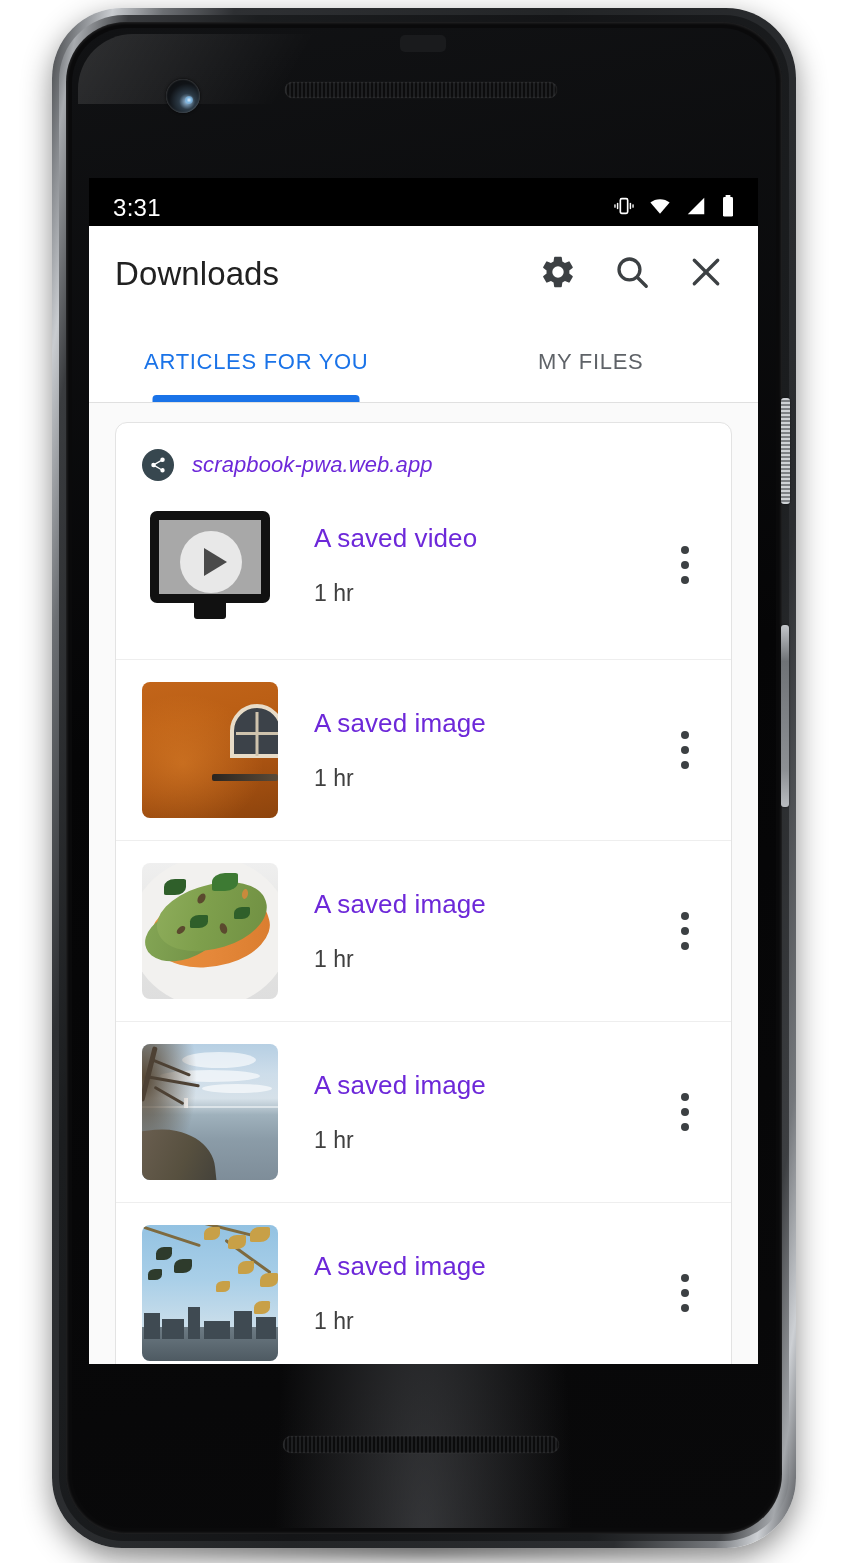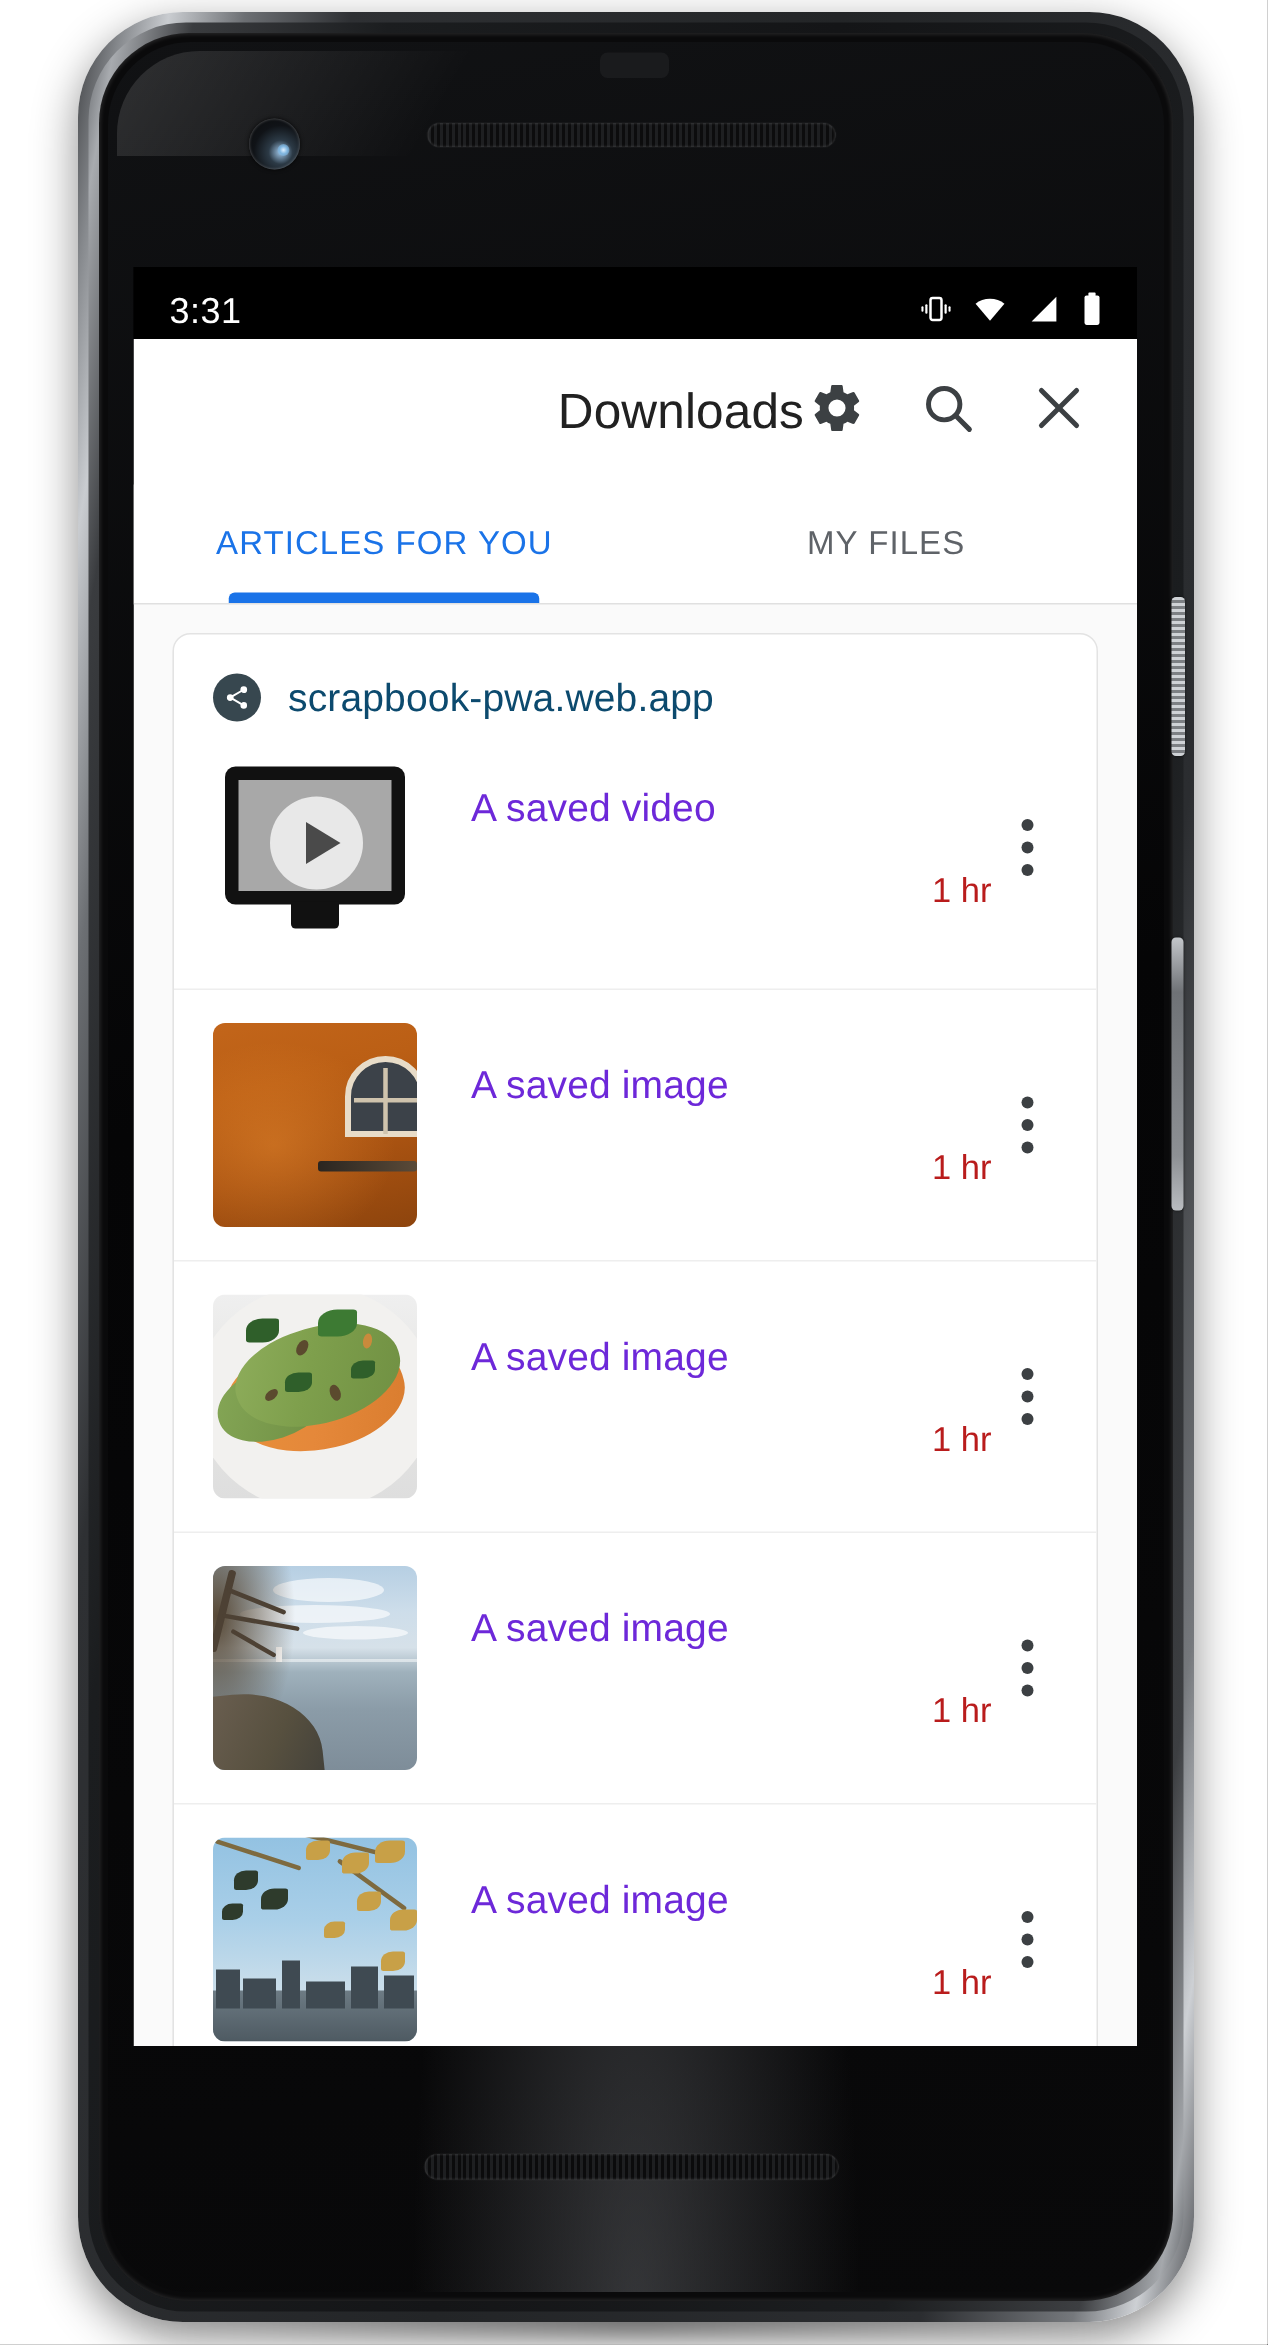--- a/index.html
+++ b/index.html
@@ -51,48 +51,48 @@
       background:radial-gradient(circle,#dff0ff 0%, #7fb6e0 45%, rgba(40,70,100,0) 100%);}
 
   
   .screen{position:absolute;left:89px;top:178px;width:669px;height:1186px;background:#000;overflow:hidden;}
 
   .statusbar{height:48px;background:#000;color:#fff;display:flex;align-items:center;
       justify-content:space-between;padding:12px 22px 0 24px;box-sizing:border-box;}
   .clock{font-size:24px;letter-spacing:.3px;}
   .status-icons{display:flex;align-items:center;gap:13px;}
 
-  .appbar{height:96px;background:#fff;display:flex;align-items:center;padding:0 24px 0 26px;box-sizing:border-box;text-align:right;}
+  .appbar{height:96px;background:#fff;display:flex;align-items:center;padding:0 24px 0 26px;box-sizing:border-box;}
   .appbar-title{font-size:33px;color:#212121;flex:1;letter-spacing:.1px;}
   .appbar-actions{display:flex;align-items:center;gap:30px;padding-right:6px;}
   .icon-btn{width:44px;height:44px;display:flex;align-items:center;justify-content:center;cursor:pointer;}
 
   .tabbar{height:80px;background:#fff;display:flex;box-shadow:0 1px 0 #e0e0e0;position:relative;}
   .tab{flex:1;display:flex;align-items:center;justify-content:center;font-size:22px;
        letter-spacing:.7px;cursor:pointer;position:relative;}
   .tab.inactive{color:#5f6368;}
   .tab.active{color:#1a73e8;}
   .tab .underline{position:absolute;bottom:0;left:50%;transform:translateX(-50%);
       width:207px;height:7px;border-radius:4px 4px 0 0;background:#1a73e8;}
 
   .content{background:#fafafa;height:962px;overflow:hidden;padding-top:20px;box-sizing:border-box;}
 
   .card{margin:0 26px;background:#fff;border:1px solid #e3e3e3;border-radius:12px;overflow:hidden;
         box-shadow:0 1px 1px rgba(0,0,0,.02);}
   .card-head{display:flex;align-items:center;gap:18px;padding:26px 0 10px 26px;}
   .site-badge{width:32px;height:32px;border-radius:50%;background:#37474f;display:flex;
        align-items:center;justify-content:center;flex:none;}
-  .site-name{font-size:26px;color:#0c4a6e;letter-spacing:.1px;}
+  .site-name{font-size:22px;color:#6d28d9;letter-spacing:.1px;font-style:italic;}
 
   .row{display:flex;align-items:center;padding:22px 22px 22px 26px;border-top:1px solid #eeeeee;}
   .row.first{border-top:none;padding-top:6px;padding-bottom:26px;}
   .thumb{width:136px;height:136px;border-radius:8px;flex:none;overflow:hidden;position:relative;background:#fff;}
   .row-text{flex:1;padding-left:36px;}
   .row-title{font-size:26px;color:#6d28d9;margin-bottom:26px;letter-spacing:.1px;}
-  .row-sub{font-size:23px;color:#b91c1c;text-align:right;}
+  .row-sub{font-size:23px;color:#404040;}
   .kebab{width:48px;height:48px;display:flex;flex-direction:column;align-items:center;
      justify-content:center;gap:7px;cursor:pointer;flex:none;}
   .kebab i{width:8px;height:8px;border-radius:50%;background:#3c4043;display:block;}
 
   
   .vid-wrap{width:136px;height:136px;position:relative;}
   .vid-screen{position:absolute;left:8px;top:14px;width:120px;height:92px;background:#111;border-radius:7px;}
   .vid-inner{position:absolute;left:17px;top:23px;width:102px;height:74px;background:#a8a8a8;}
   .vid-stand{position:absolute;left:52px;top:104px;width:32px;height:18px;background:#111;border-radius:0 0 3px 3px;}
   .vid-play{position:absolute;left:38px;top:34px;width:62px;height:62px;border-radius:50%;background:#e8e8e8;}

